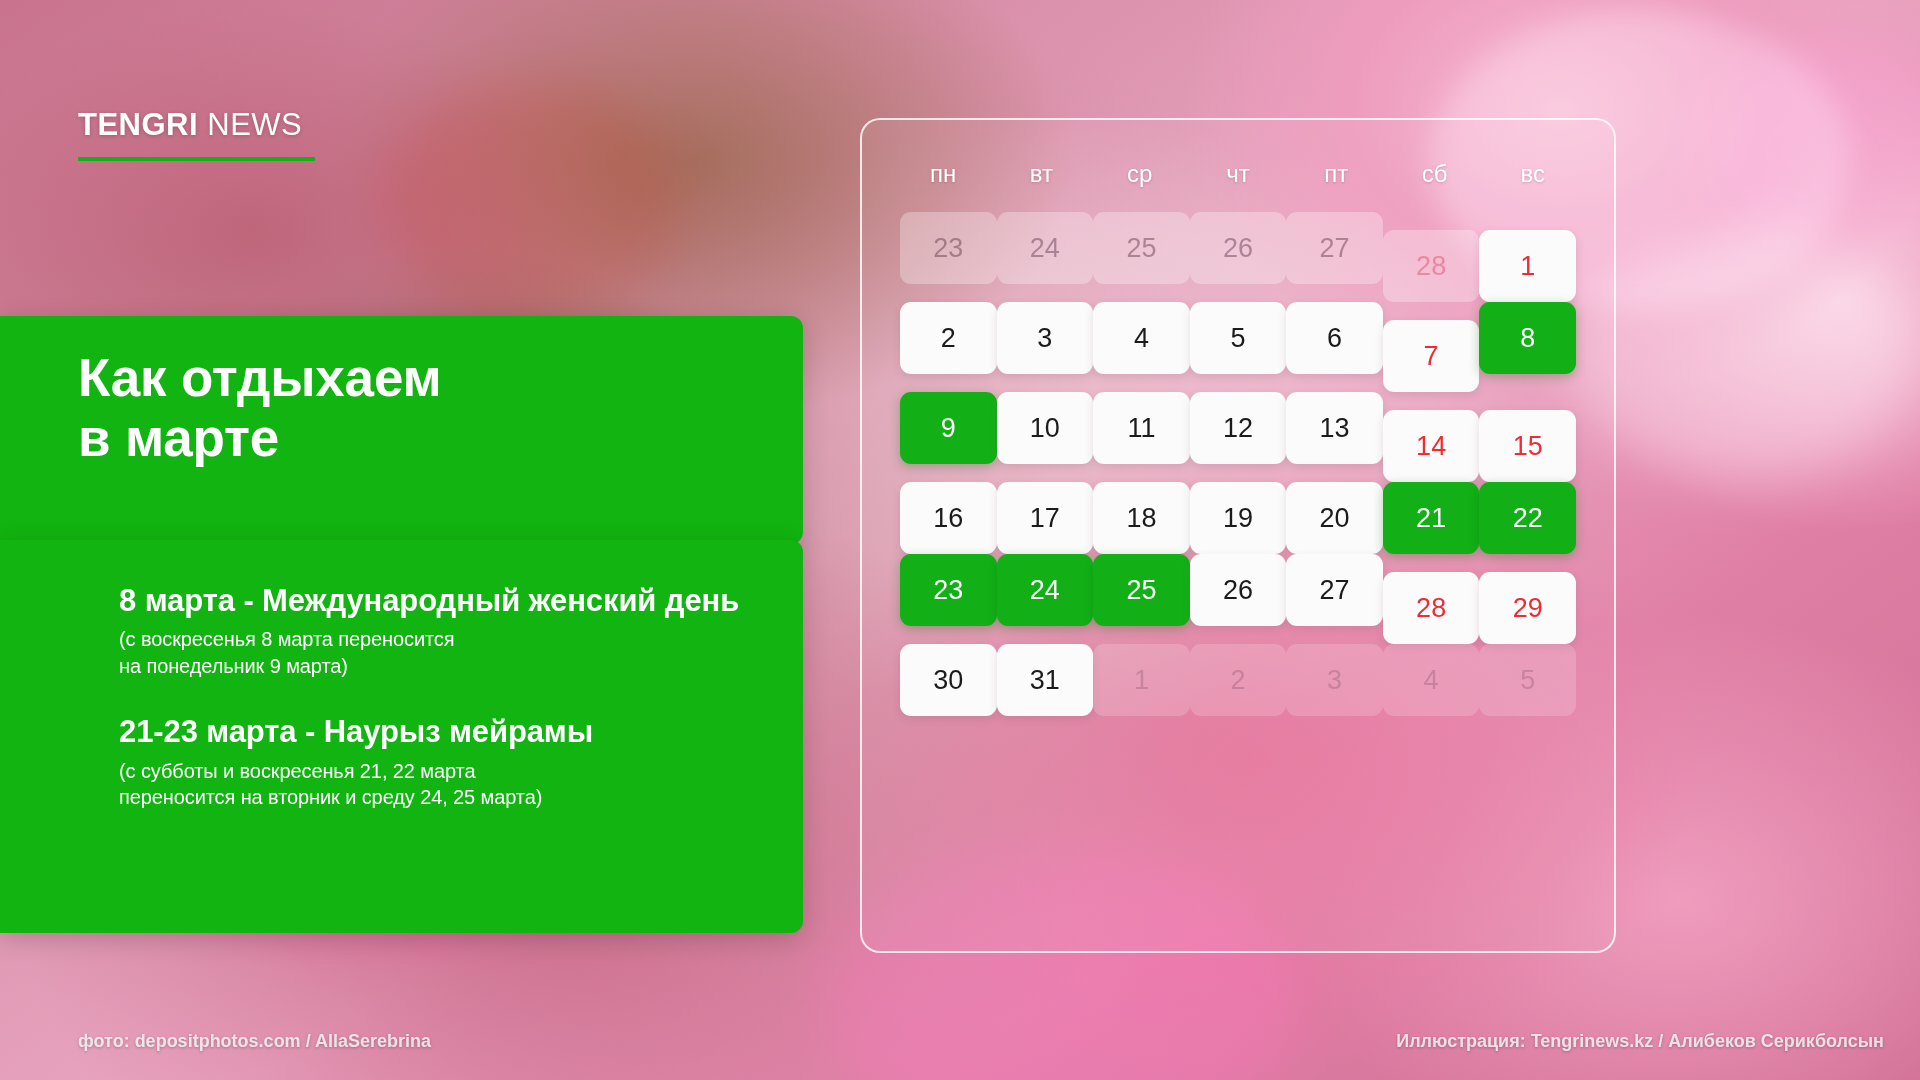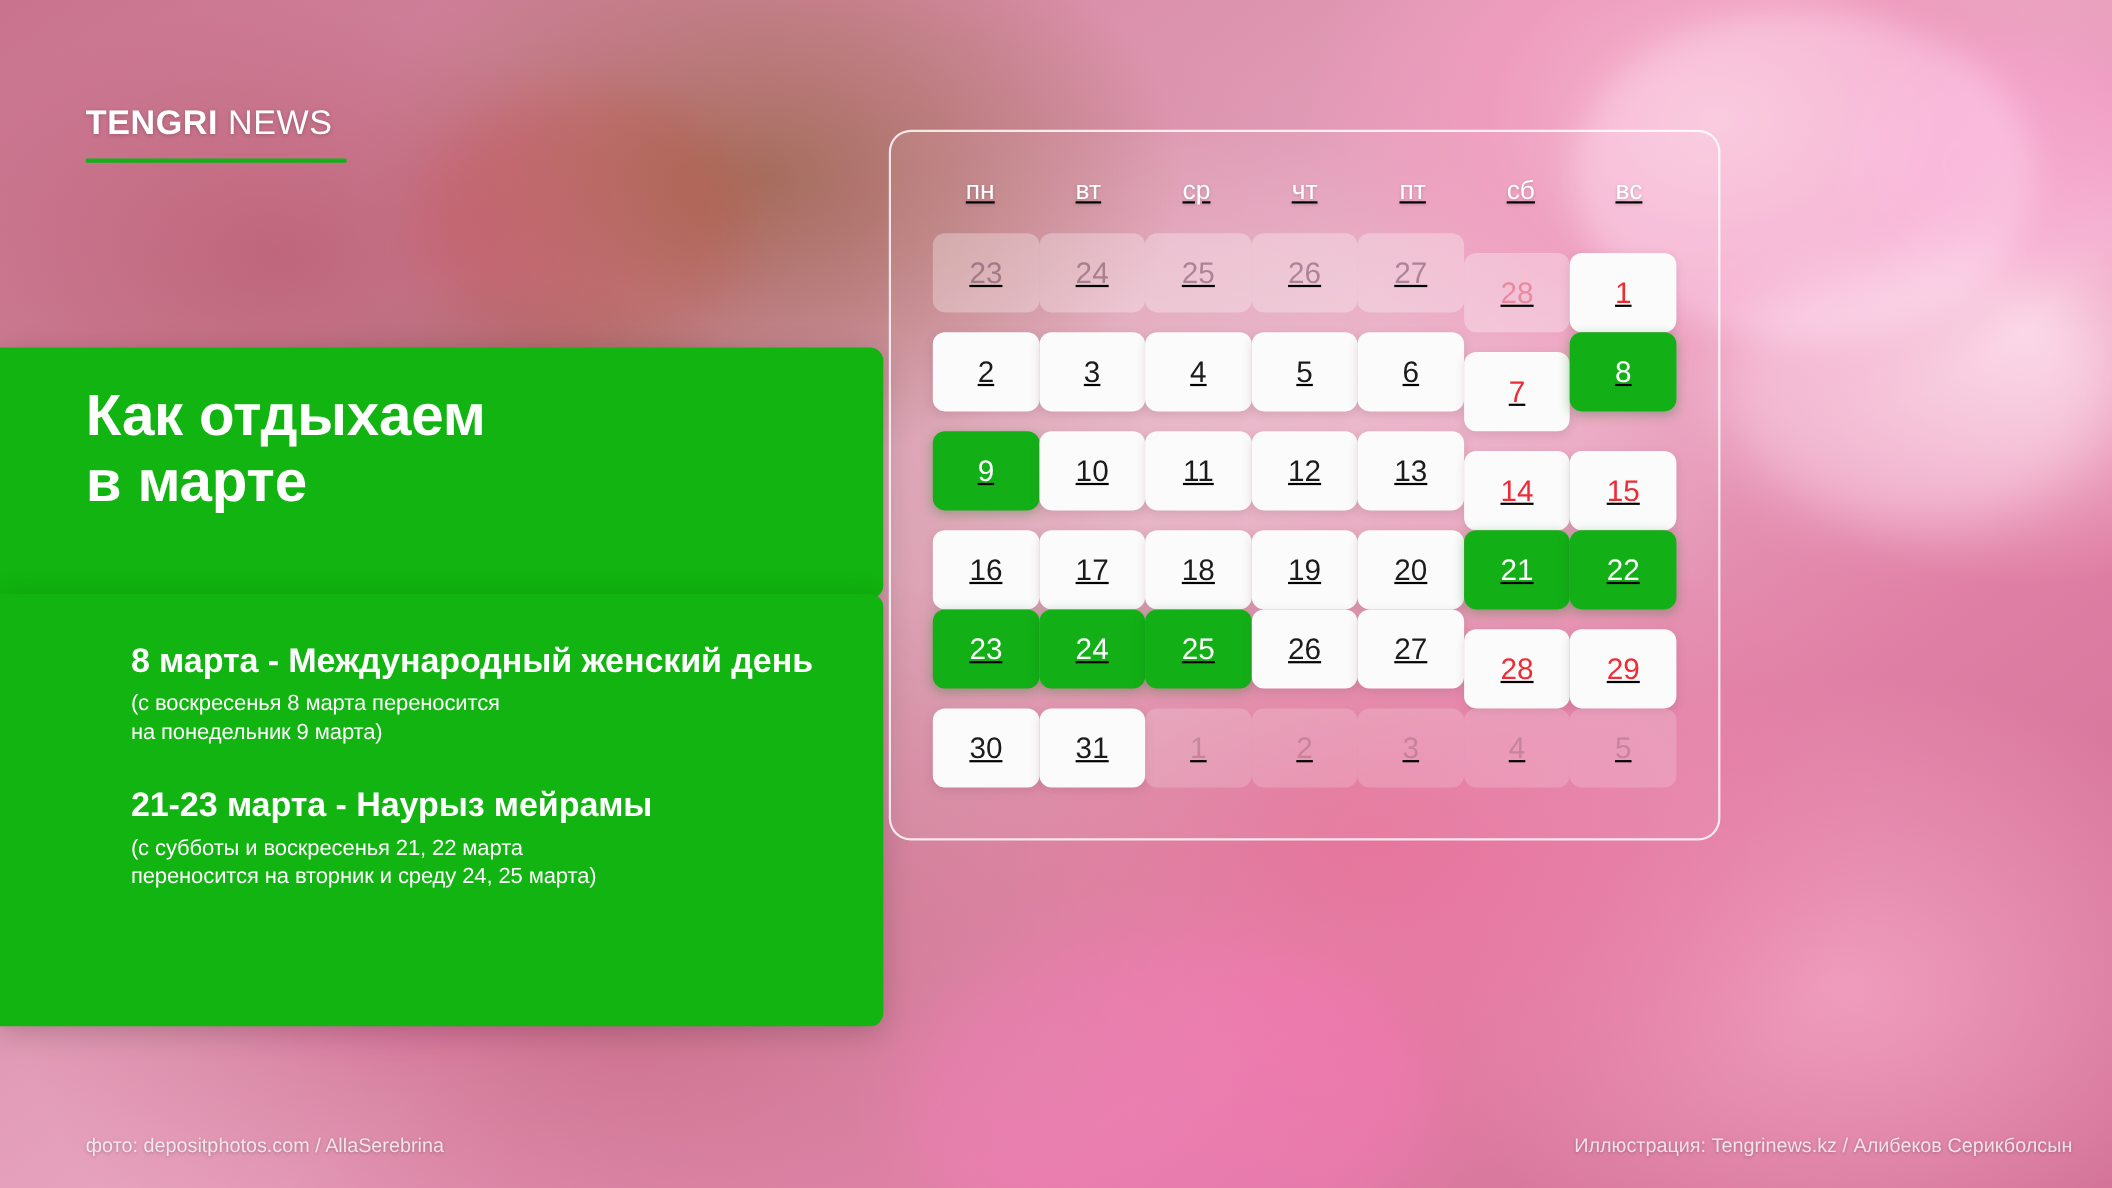--- a/index.html
+++ b/index.html
@@ -40,20 +40,21 @@
     position:absolute; inset:0;
     background:radial-gradient(ellipse 1300px 820px at 560px 520px, rgba(150,95,90,.28) 0%, rgba(150,95,90,0) 70%);
   }
 
   
   .logo-wrap { position:absolute; left:78px; top:96px; z-index:5; }
   .logo-text {
     font-size:31px; letter-spacing:.5px; line-height:1; color:#ffffff;
     text-shadow:0 1px 4px rgba(0,0,0,.22);
     white-space:nowrap;
+    margin-top:13px;
   }
   .logo-bold  { font-weight:700; }
   .logo-light { font-weight:300; }
   .logo-rule  { width:237px; height:4px; background:#12b118; margin-top:17px; border-radius:1px; }
 
   
   .panel {
     position:absolute; left:0; z-index:5;
     background:#11b410;
     border-top-right-radius:12px; border-bottom-right-radius:12px;
@@ -73,25 +74,24 @@
     letter-spacing:-.1px;
   }
   .item-sub {
     font-weight:400; font-size:20px; line-height:1.33; margin-top:7px;
     letter-spacing:-.1px;
   }
   .item-block-2 { margin-top:34px; }
 
   
   .cal-card {
-    position:absolute; left:808px; top:118px; width:756px; height:646px; z-index:5;
+    position:absolute; left:860px; top:118px; width:756px; height:835px; z-index:5;
     border:2px solid rgba(255,255,255,.82);
     border-radius:20px;
     background:rgba(255,255,255,.06);
-    text-decoration:underline;
   }
   .cal-head {
     display:grid; grid-template-columns:repeat(7,1fr);
     padding:40px 38px 0 38px; gap:12px;
   }
   .cal-head div {
     text-align:center; color:#ffffff; font-size:24px; font-weight:400;
     text-shadow:0 1px 3px rgba(0,0,0,.18);
   }
   .cal-grid {
@@ -112,21 +112,21 @@
     box-shadow:none;
   }
   .day.muted.weekend { color:rgba(225,90,115,.55); }
   .day.muted.faint {
     background:rgba(255,255,255,.18); color:rgba(100,60,80,.26);
   }
 
   
   .credit {
     position:absolute; bottom:28px; z-index:5;
-    color:rgba(255,255,255,.78); font-size:18px; font-weight:400;
+    color:rgba(255,255,255,.78); font-size:18px; font-weight:700;
     text-shadow:0 1px 3px rgba(0,0,0,.25); white-space:nowrap;
   }
   .credit-left  { left:78px; }
   .credit-right { right:36px; }
 </style>
 </head>
 <body>
 
 <div class="bg">
   <div class="bg-base"></div>

